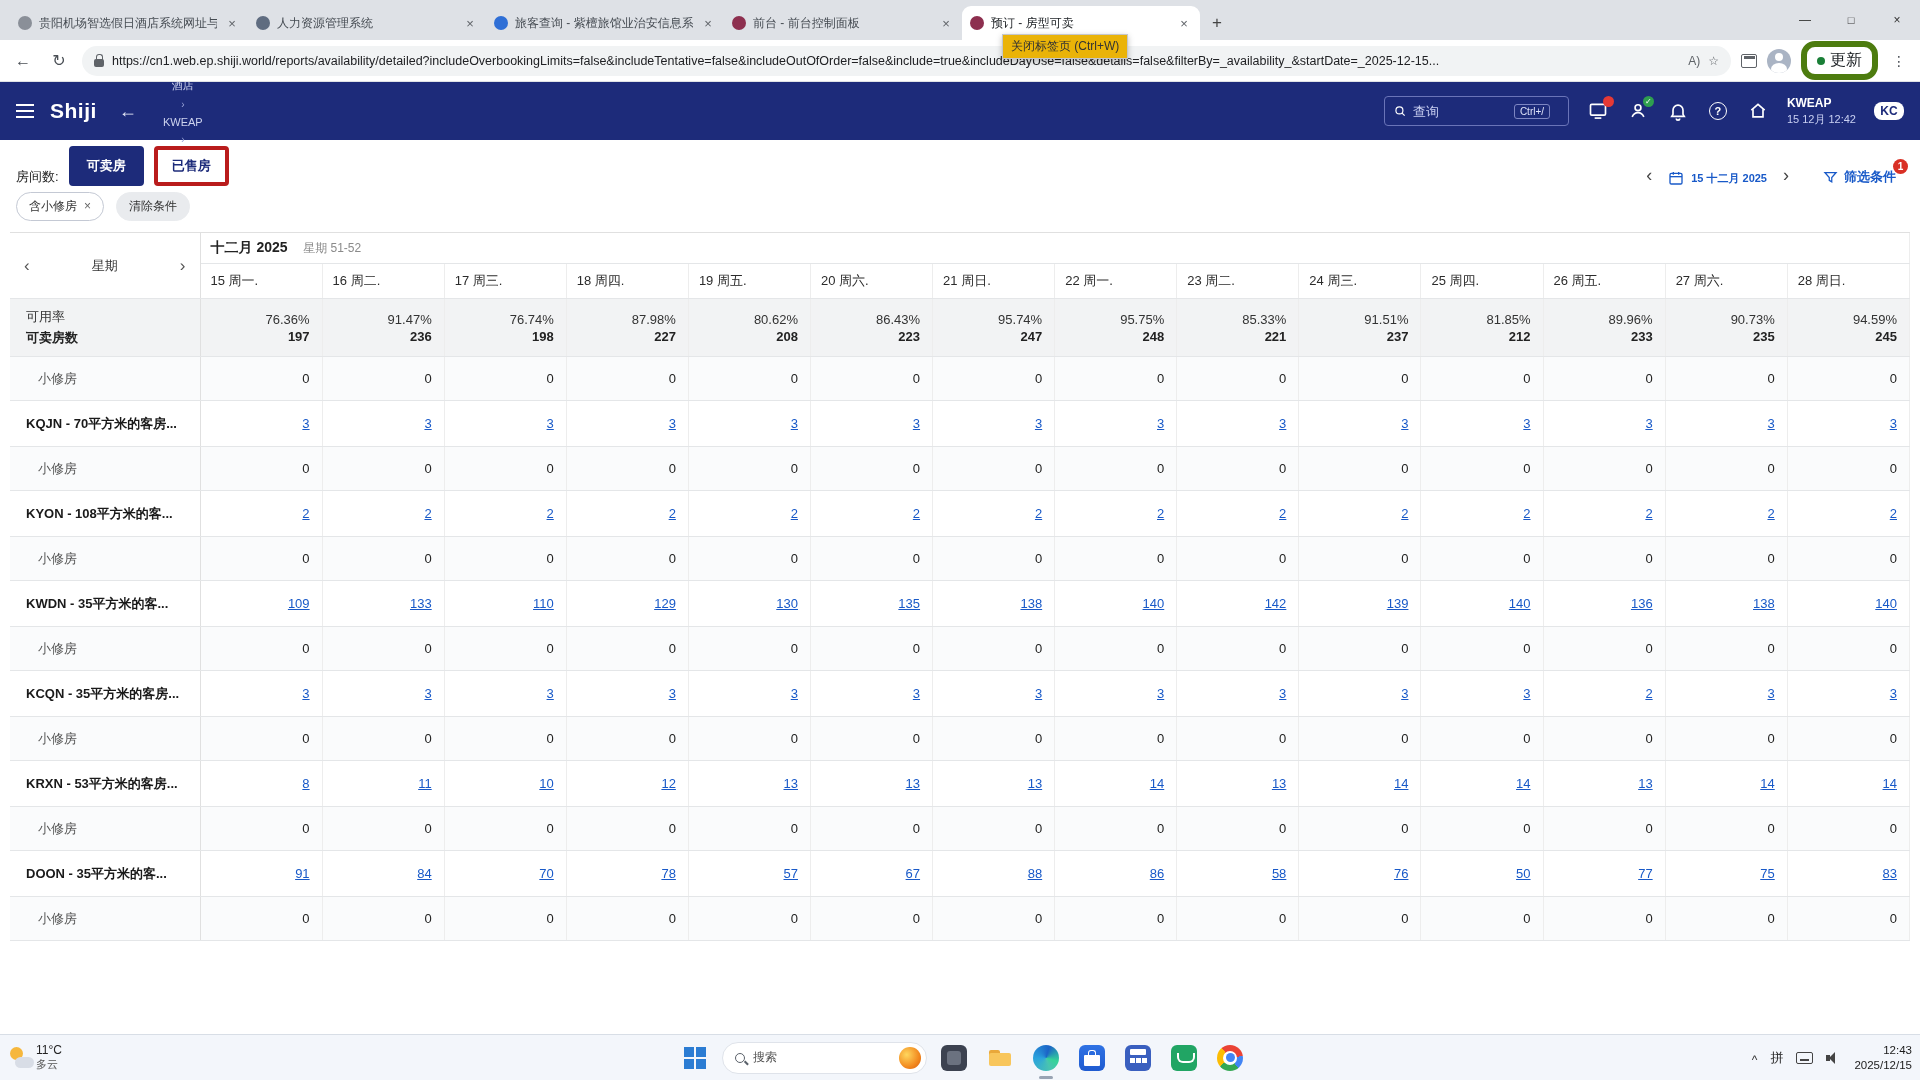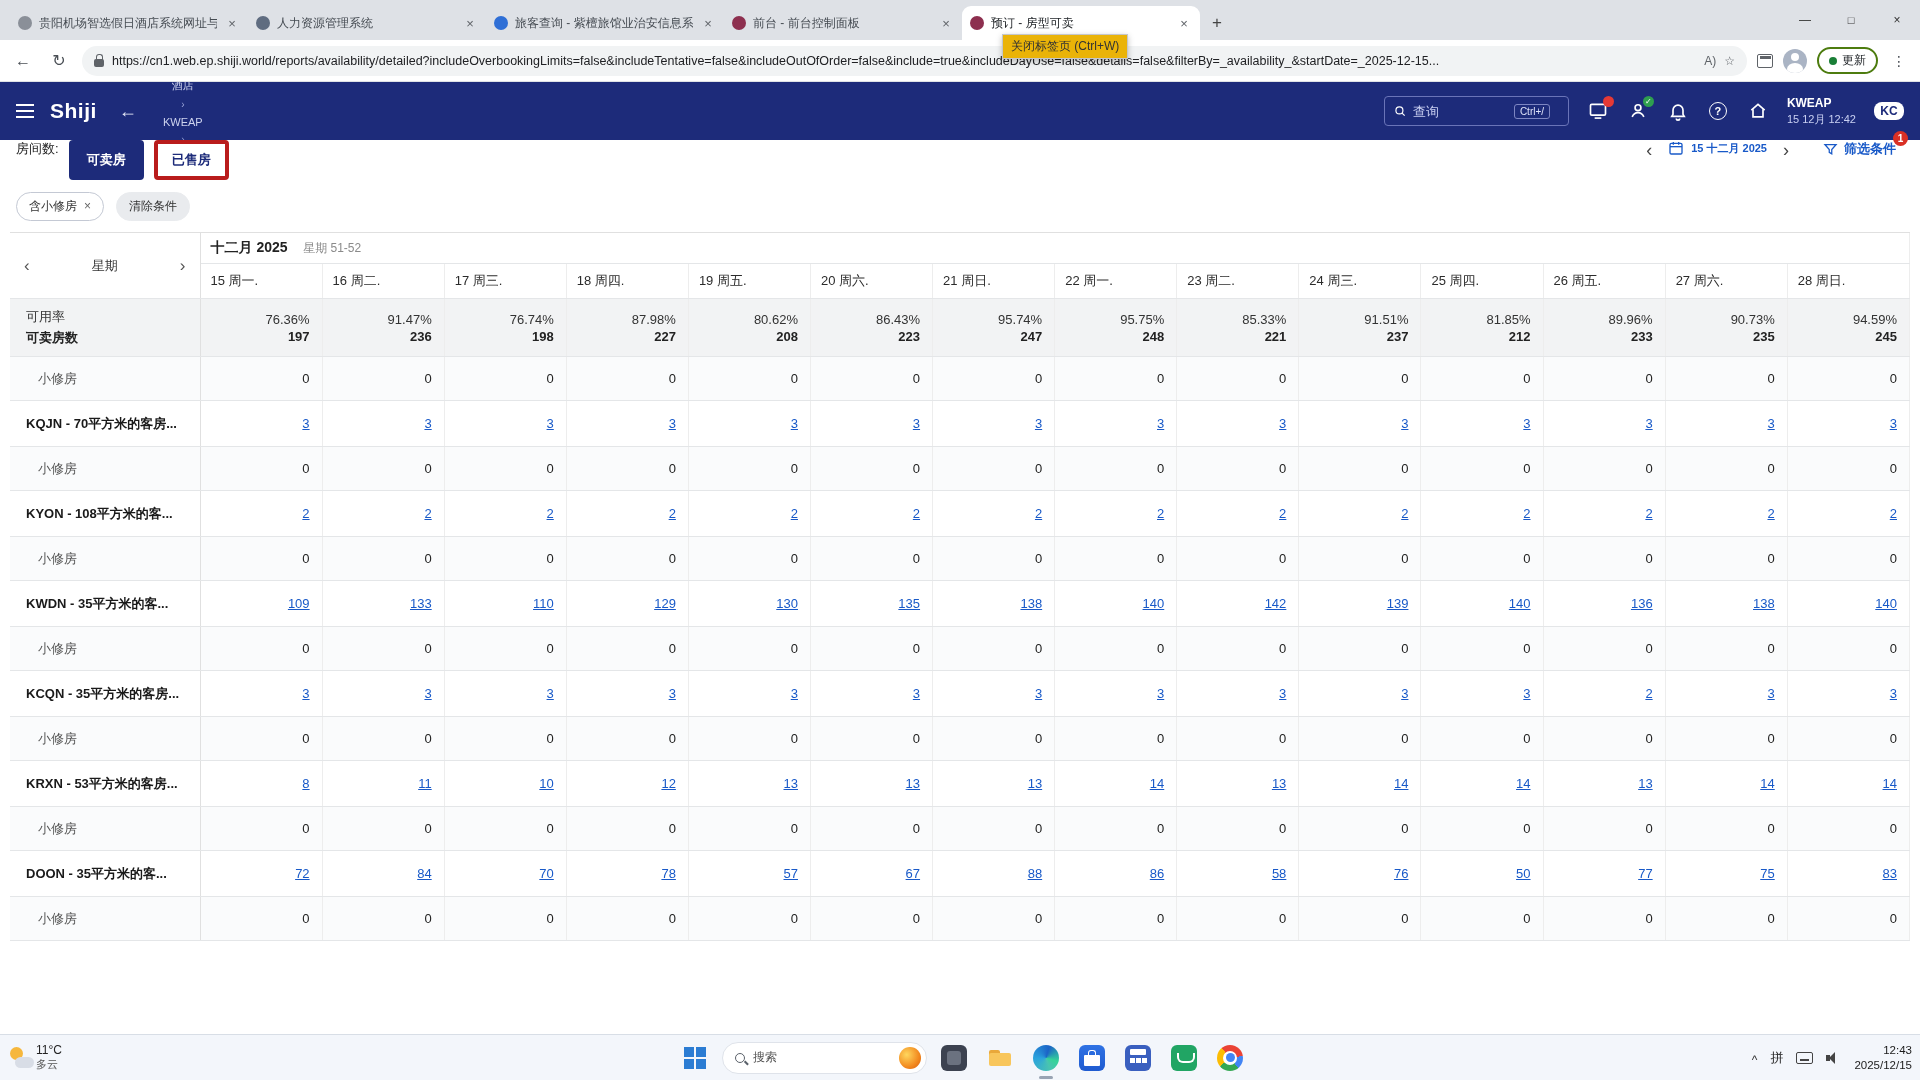--- a/index.html
+++ b/index.html
@@ -24,21 +24,21 @@
   .urlbar { flex:1; height:30px; background:#f1f3f4; border-radius:15px; display:flex; align-items:center; gap:8px; padding:0 12px; overflow:hidden; }
   .lock-icon { width:10px; height:8px; border-radius:2px; background:#5f6368; position:relative; margin-top:4px; flex:0 0 auto; }
   .lock-icon::before { content:""; position:absolute; top:-5px; left:1.5px; width:5px; height:5px; border:1.5px solid #5f6368; border-bottom:none; border-radius:3px 3px 0 0; }
   .url-text { flex:1; font-size:12.5px; color:#202124; white-space:nowrap; overflow:hidden; }
   .url-ico { font-size:12px; color:#5f6368; flex:0 0 auto; }
   .collections-icon { width:16px; height:14px; border:1.5px solid #5f6368; border-radius:2px; position:relative; }
   .collections-icon::before { content:""; position:absolute; top:1.5px; left:1.5px; right:1.5px; height:3px; background:#5f6368; }
   .profile-avatar { width:24px; height:24px; border-radius:50%; background:#aab4c4; position:relative; overflow:hidden; }
   .profile-avatar::before { content:""; position:absolute; top:4px; left:8px; width:8px; height:8px; border-radius:50%; background:#fff; }
   .profile-avatar::after { content:""; position:absolute; top:14px; left:4px; width:16px; height:12px; border-radius:50%; background:#fff; }
-  .update-pill { display:flex; align-items:center; gap:5px; border:2px solid #4d7c0f; border-radius:14px; padding:3px 10px; font-size:12px; color:#1b1f23; }
+  .update-pill { display:flex; align-items:center; gap:5px; border:6px solid #4d7c0f; border-radius:14px; padding:3px 10px; font-size:16px; color:#1b1f23; }
   .upd-dot { width:8px; height:8px; border-radius:50%; background:#1a7f37; }
   .menu-dots { font-size:14px; color:#4a4f55; padding:0 4px; }
 
   .tooltip { position:absolute; left:1002px; top:34px; background:#eab308; border:1px solid #c4c6ca; box-shadow:0 2px 6px rgba(0,0,0,.25); font-size:12px; color:#333; padding:3px 8px; white-space:nowrap; z-index:60; }
 
   
   .app-header { height:58px; background:#1d2b7a; display:flex; align-items:center; padding:0 16px; gap:16px; color:#fff; }
   .burger { width:18px; height:14px; position:relative; }
   .burger::before { content:""; position:absolute; top:0; left:0; width:18px; height:2px; background:#fff; box-shadow:0 6px 0 #fff, 0 12px 0 #fff; }
   .logo { font-size:21px; font-weight:700; letter-spacing:.5px; }
@@ -56,21 +56,21 @@
   .mini-badge { position:absolute; top:-4px; right:-5px; width:11px; height:11px; border-radius:50%; font-size:8px; display:flex; align-items:center; justify-content:center; color:#fff; }
   .mini-badge.red { background:#e53935; }
   .mini-badge.green { background:#2e9e4f; }
   .help-circle { width:18px; height:18px; border:1.6px solid #fff; border-radius:50%; display:flex; align-items:center; justify-content:center; font-size:11px; font-weight:700; }
   .prop-block { display:flex; flex-direction:column; align-items:flex-start; gap:2px; }
   .prop-code { font-size:12px; font-weight:700; }
   .prop-dt { font-size:11px; color:#c9d0f2; }
   .user-avatar { width:30px; height:18px; border-radius:8px; background:#fff; color:#1d2b7a; font-size:12px; font-weight:700; display:flex; align-items:center; justify-content:center; }
 
   
-  .filter-row { height:46px; display:flex; align-items:flex-start; padding:0 16px; gap:10px; }
+  .filter-row { height:46px; display:flex; align-items:flex-end; padding:0 16px; gap:10px; }
   .rooms-label { font-size:13px; color:#222; }
   .seg-btn { font-size:13px; padding:7px 14px; border-radius:4px; border:4px solid #b91c1c; background:#fff; color:#1d2b7a; font-weight:700; font-family:inherit; }
   .seg-btn.seg-active { background:#1d2b7a; color:#fff; border-color:#1d2b7a; }
   .spacer { flex:1; }
   .date-chevron { font-size:18px; color:#444; padding:0 6px; }
   .date-display { display:flex; align-items:center; gap:7px; color:#1859c8; font-size:11px; font-weight:700; }
   .filter-trigger { display:flex; align-items:center; gap:6px; color:#1859c8; font-size:13px; font-weight:700; position:relative; margin-left:18px; margin-right:8px; }
   .badge { position:absolute; top:-9px; right:-12px; background:#d93025; color:#fff; width:15px; height:15px; border-radius:50%; font-size:10px; font-weight:700; display:flex; align-items:center; justify-content:center; }
   .chips-row { height:40px; display:flex; align-items:center; gap:12px; padding:0 16px; }
   .chip { display:flex; align-items:center; gap:7px; border:1px solid #c4c9d4; border-radius:15px; padding:5px 12px; font-size:12px; color:#333; background:#fff; }
@@ -608,21 +608,21 @@
           <td class="num-cell">0</td>
           <td class="num-cell">0</td>
           <td class="num-cell">0</td>
           <td class="num-cell">0</td>
           <td class="num-cell">0</td>
         </tr>
         <tr class="row-room">
           <td class="label-cell">
             <span class="room-label">DOON - 35平方米的客...</span>
           </td>
-          <td class="num-cell"><a class="cell-link" href="#">72</a></td>
+          <td class="num-cell"><a class="cell-link" href="#">91</a></td>
           <td class="num-cell"><a class="cell-link" href="#">84</a></td>
           <td class="num-cell"><a class="cell-link" href="#">70</a></td>
           <td class="num-cell"><a class="cell-link" href="#">78</a></td>
           <td class="num-cell"><a class="cell-link" href="#">57</a></td>
           <td class="num-cell"><a class="cell-link" href="#">67</a></td>
           <td class="num-cell"><a class="cell-link" href="#">88</a></td>
           <td class="num-cell"><a class="cell-link" href="#">86</a></td>
           <td class="num-cell"><a class="cell-link" href="#">58</a></td>
           <td class="num-cell"><a class="cell-link" href="#">76</a></td>
           <td class="num-cell"><a class="cell-link" href="#">50</a></td>

